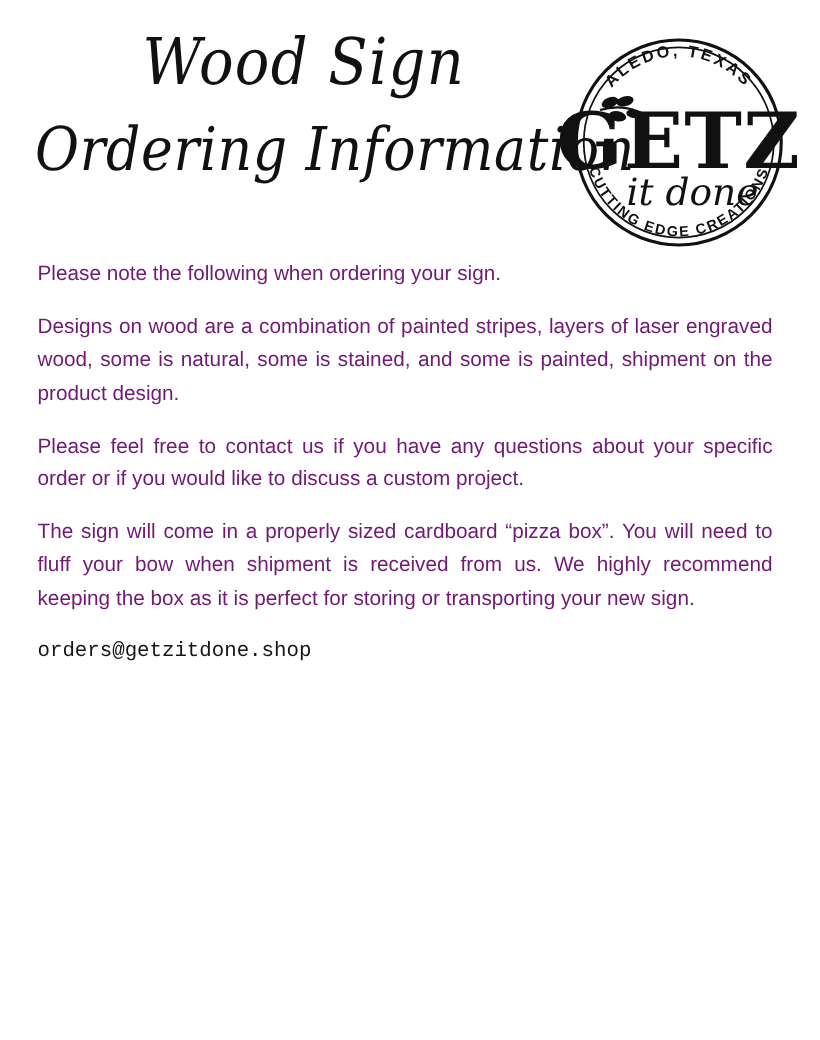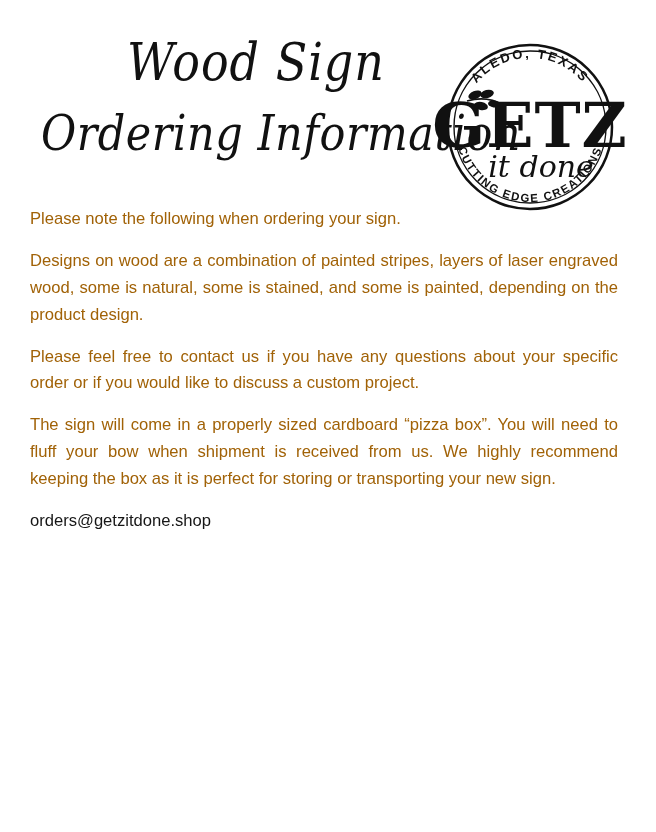--- a/index.html
+++ b/index.html
@@ -14,21 +14,21 @@
     position: relative;
     font-family: "Liberation Sans", sans-serif;
     color: #1a1a1a;
     overflow: hidden;
   }
 
   .page {
     position: relative;
     width: 656px;
     height: 832px;
-    padding: 13px;
+    padding: 0;
   }
 
   
   .header {
     position: relative;
     height: 200px;
   }
 
   .title-block {
     position: absolute;
@@ -79,32 +79,32 @@
     position: absolute;
     left: 30px;
     top: 206px;
     width: 604px;
   }
 
   .para {
     font-family: "Liberation Sans", sans-serif;
     font-size: 16.6px;
     line-height: 1.62;
-    color: #a16207;
+    color: #701a75;
     margin: 0 16px 15px 0;
     text-align: justify;
     text-justify: inter-word;
     hyphens: auto;
     -webkit-hyphens: auto;
   }
   .para:last-child { margin-bottom: 0; }
   .para.nojust { text-align: left; }
 
   .email {
-    font-family: Liberation Sans, sans-serif;
+    font-family: Liberation Mono, monospace;
     font-size: 16.6px;
     line-height: 1.62;
     color: #161616;
     margin: 0;
   }
 </style>
 </head>
 <body>
 
 <div class="page">
@@ -142,19 +142,19 @@
 
         <text x="99" y="112" text-anchor="middle" font-family="'DejaVu Serif', serif" font-size="62" font-weight="bold" letter-spacing="1" fill="#111">GETZ</text>
 
         <text x="110" y="142" text-anchor="middle" font-family="'DejaVu Serif', serif" font-style="italic" font-size="30" fill="#111">it done</text>
       </svg>
     </div>
   </div>
 
   <div class="content">
     <p class="para nojust">Please note the following when ordering your sign.</p>
-    <p class="para">Designs on wood are a combination of painted stripes, layers of laser engraved wood, some is natural, some is stained, and some is painted, depending on the product design.</p>
+    <p class="para">Designs on wood are a combination of painted stripes, layers of laser engraved wood, some is natural, some is stained, and some is painted, shipment on the product design.</p>
     <p class="para">Please feel free to contact us if you have any questions about your specific order or if you would like to discuss a custom project.</p>
     <p class="para">The sign will come in a properly sized cardboard “pizza box”. You will need to fluff your bow when shipment is received from us. We highly recommend keeping the box as it is perfect for storing or transporting your new sign.</p>
     <p class="email">orders@getzitdone.shop</p>
   </div>
 
 </div>
 
 </body></html>

